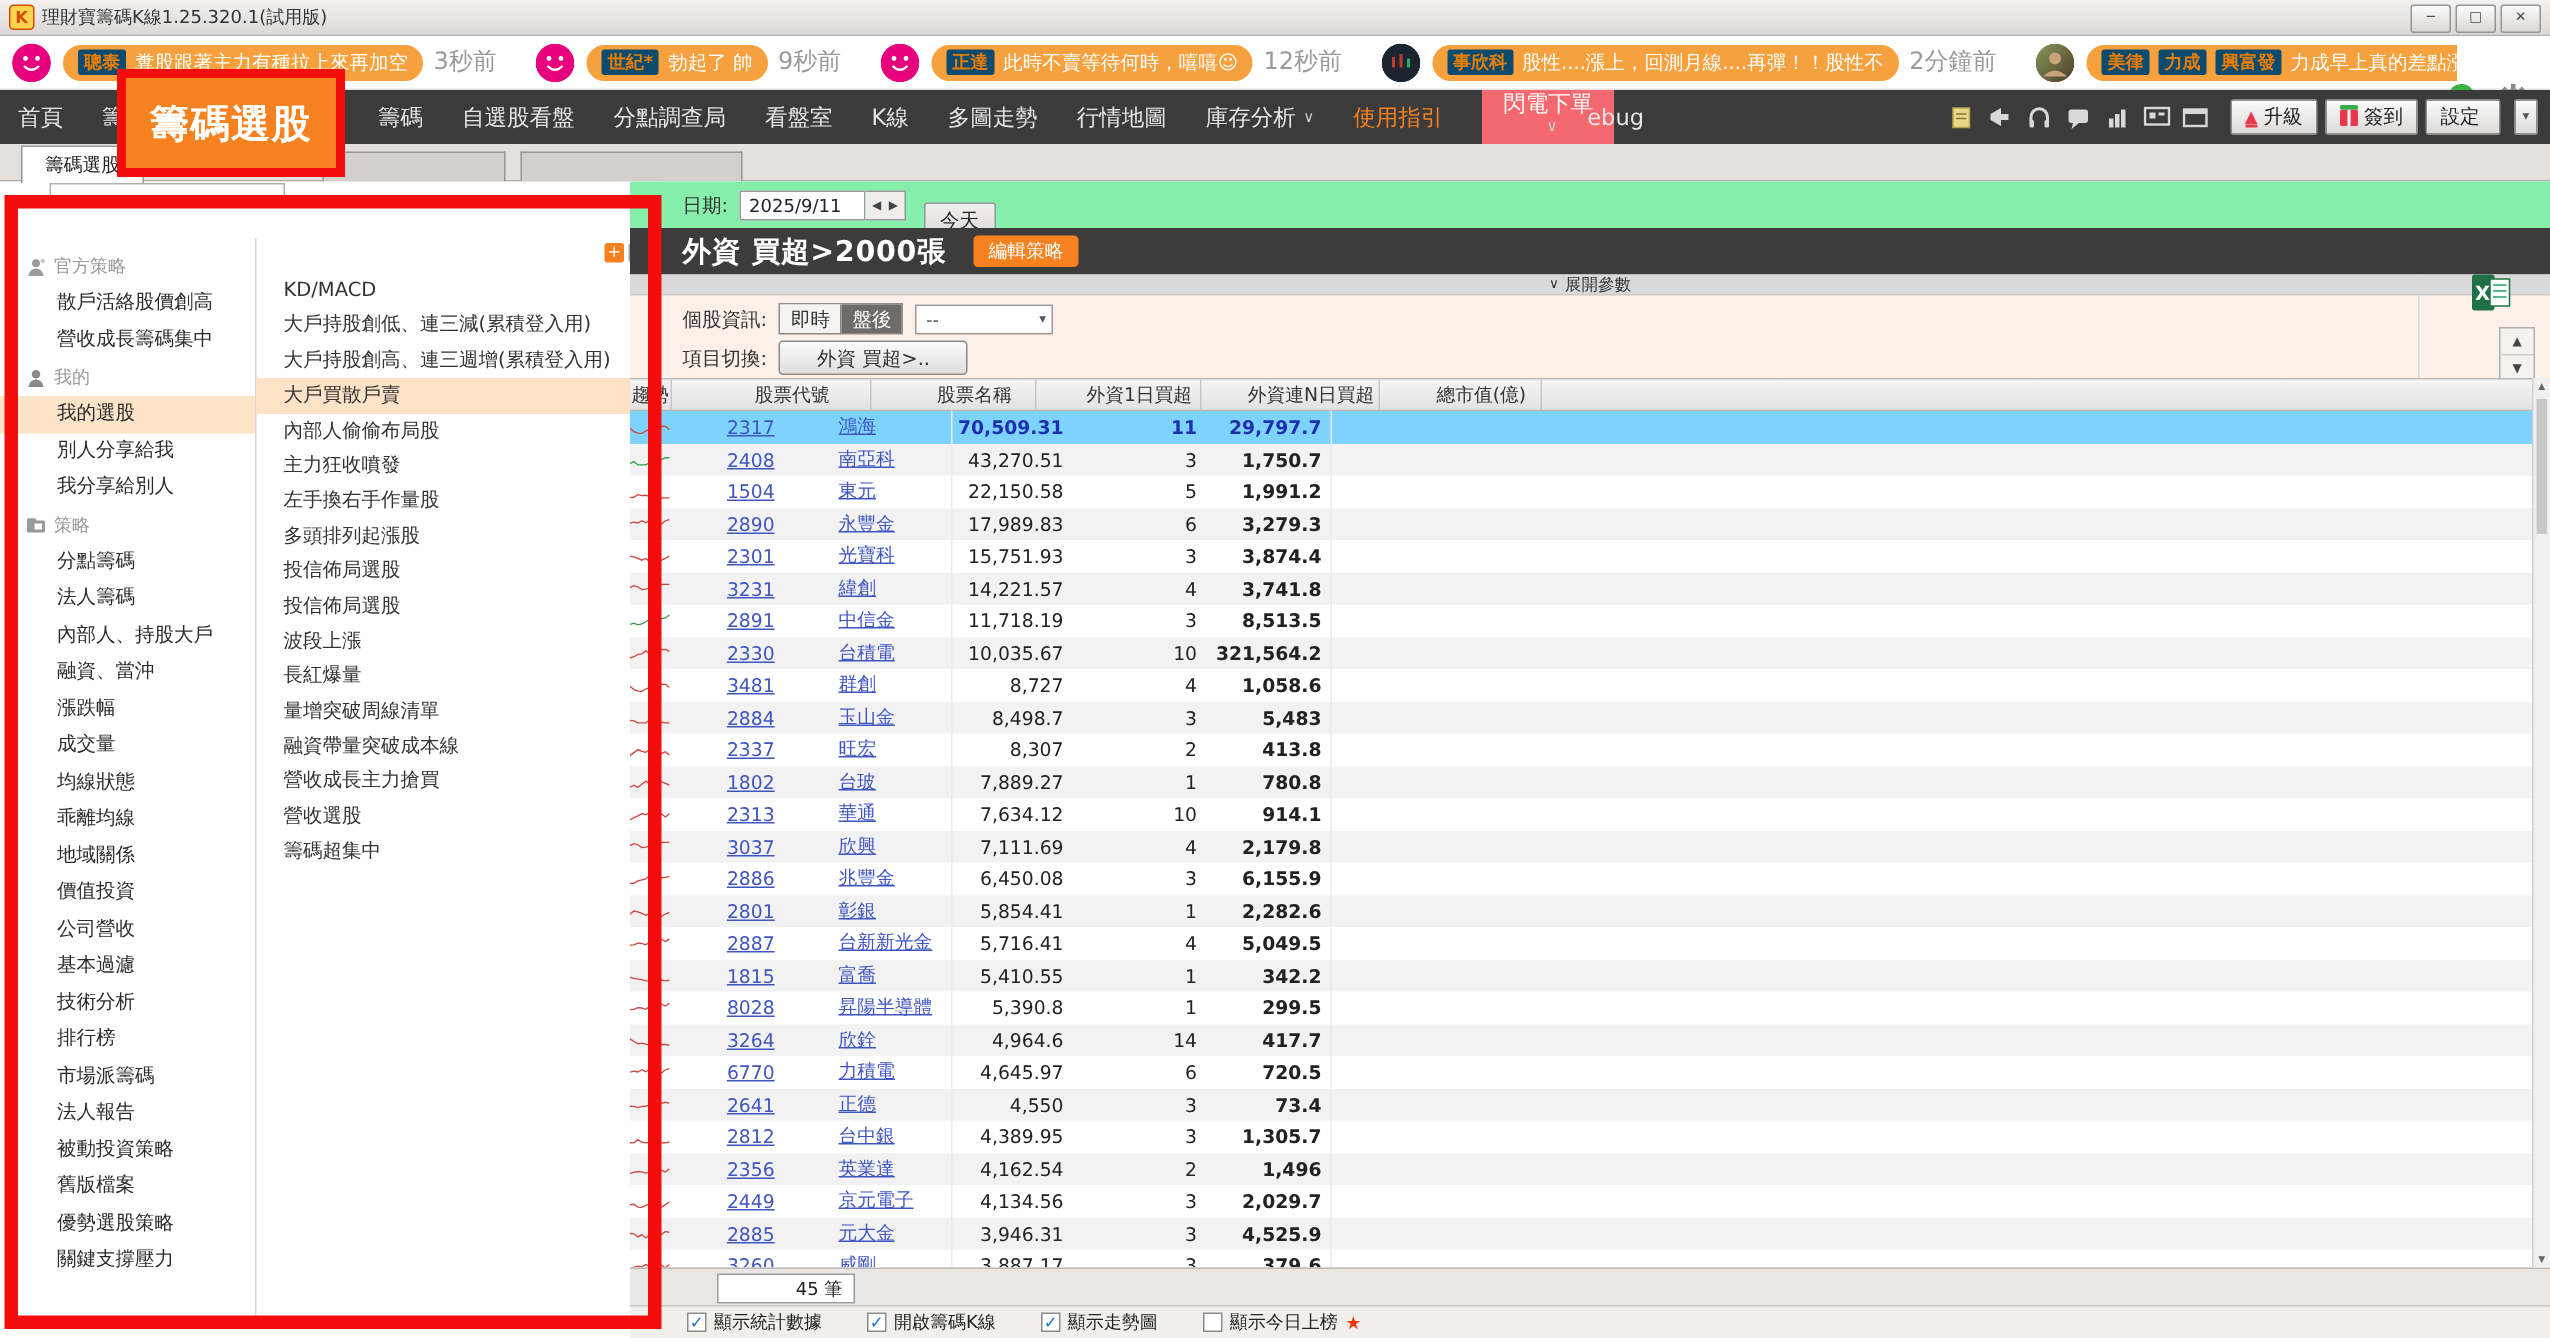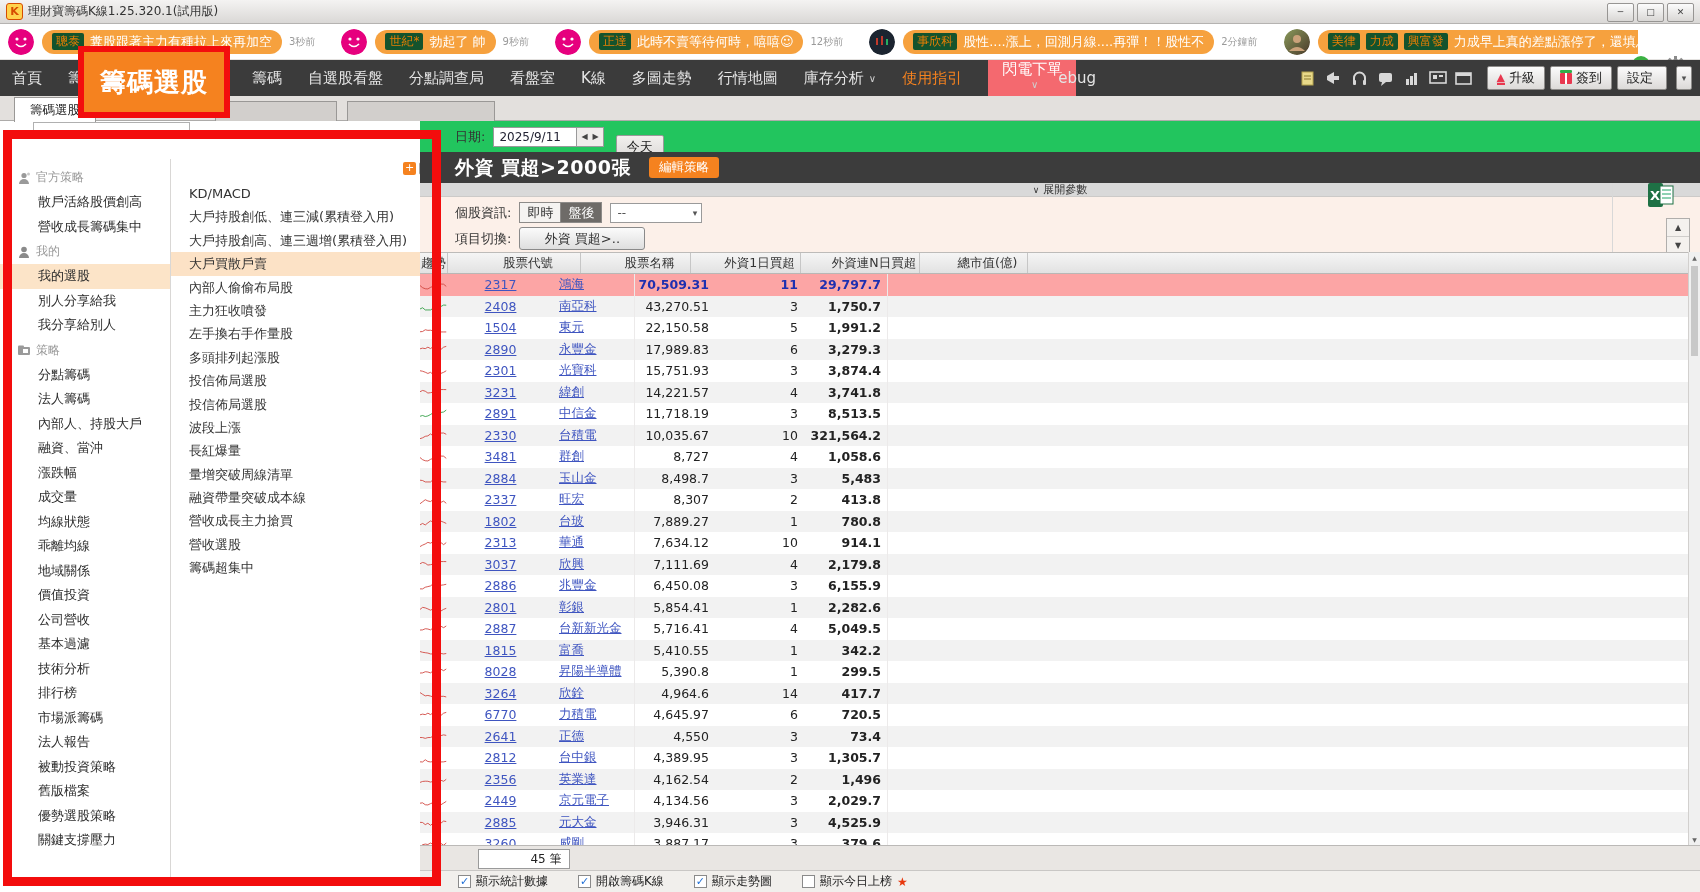--- a/index.html
+++ b/index.html
@@ -15,23 +15,23 @@
   .winbtns{position:absolute;right:6px;top:3px;display:flex;gap:3px;}
   .winbtn{width:25px;height:17px;background:linear-gradient(#fcfcfc,#d9d7d5);border:1px solid #979593;
     font-size:9px;line-height:17px;text-align:center;color:#444;border-radius:2px;}
   
   .ticker{position:absolute;left:0;top:24px;width:1700px;height:36px;background:#fff;
     border-bottom:1px solid #e3e1df;display:flex;align-items:center;padding-left:8px;box-sizing:border-box;}
   .tmsg{display:flex;align-items:center;margin-right:26px;white-space:nowrap;}
   .avatar{width:26px;height:26px;border-radius:50%;margin-right:8px;flex:0 0 auto;overflow:hidden;}
   .pill{background:#f6a13e;border-radius:14px;padding:3px 10px;color:#fff;font-size:13px;
     display:flex;align-items:center;gap:6px;max-width:400px;overflow:hidden;}
-  .badge{background:#14532d;color:#e87e04;font-weight:normal;font-size:12px;padding:0 4px;border-radius:2px;flex:0 0 auto;}
+  .badge{background:#0c4a6e;color:#e87e04;font-weight:bold;font-size:12px;padding:0 4px;border-radius:2px;flex:0 0 auto;}
   .ptext{overflow:hidden;text-overflow:clip;white-space:nowrap;}
-  .ttime{color:#9a9a9a;font-size:10px;margin-left:7px;}
+  .ttime{color:#9a9a9a;font-size:16px;margin-left:7px;}
   .ticon{position:absolute;top:31px;}
   
   .navbar{position:absolute;left:0;top:60px;width:1700px;height:36px;background:#3b3b3b;
     display:flex;align-items:center;padding-left:12px;box-sizing:border-box;}
   .nav-item{color:#e5e5e5;font-size:15px;margin-right:26px;display:flex;align-items:center;height:36px;white-space:nowrap;}
   .nav-item .caret{font-size:10px;margin-left:5px;color:#cfcfcf;}
   .nav-item.accent{color:#f5821f;}
   .nav-item.pink{background:#f4696f;color:#fff;padding:0 14px;margin-right:2px;flex-direction:column;}
   .nav-spacer{width:128px;}
   .navright{position:absolute;right:8px;top:0;height:36px;display:flex;align-items:center;gap:9px;}
@@ -73,21 +73,21 @@
   .sitem{height:23.4px;line-height:23.4px;padding-left:18px;font-size:13px;color:#333;white-space:nowrap;}
   .sitem.selected{background:#fce2c6;}
   .plus-btn,.minus-btn{position:absolute;top:41px;width:13px;height:13px;font-size:11px;line-height:12px;
     text-align:center;border-radius:2px;box-sizing:border-box;}
   .plus-btn{left:403px;background:#f5821f;color:#fff;}
   .minus-btn{left:419px;background:#e4e2e0;border:1px solid #a9a7a5;color:#555;}
   .midscroll{position:absolute;left:421px;top:58px;width:13px;height:680px;background:#edebe9;border:1px solid #cbc9c7;box-sizing:border-box;}
   .midscroll .mthumb{margin:2px 2px;width:7px;height:70px;background:#c4c2c0;}
   
   .right-panel{position:absolute;left:420px;top:121px;width:1280px;height:771px;background:#fff;}
-  .date-row{position:absolute;left:0;top:0;width:1280px;height:31px;background:#22c55e;display:flex;align-items:center;}
+  .date-row{position:absolute;left:0;top:0;width:1280px;height:31px;background:#86efac;display:flex;align-items:center;}
   .dlabel{margin-left:35px;font-size:13px;color:#333;}
   .dateinput{margin-left:8px;width:84px;height:20px;border:1px solid #9a9a9a;background:#fff;
     font-size:12px;color:#223;display:flex;align-items:center;padding-left:5px;box-sizing:border-box;}
   .spin{height:20px;border:1px solid #9a9a9a;border-left:none;background:#efedeb;display:flex;
     align-items:center;font-size:8px;color:#444;padding:0 4px;gap:5px;box-sizing:border-box;}
   .todaybtn{margin-left:12px;height:22px;background:linear-gradient(#f2f0ee,#dcdad8);border:1px solid #9a9a9a;
     border-radius:2px;font-size:13px;display:flex;align-items:center;padding:0 10px;margin-top:21px;}
   .strat-header{position:absolute;left:0;top:31px;width:1280px;height:31px;background:#3c3c3c;display:flex;align-items:center;}
   .shtitle{margin-left:35px;color:#fff;font-size:19px;font-weight:bold;letter-spacing:0.5px;}
   .editbtn{margin-left:18px;background:#f5821f;color:#fff;font-size:12.5px;border-radius:3px;
@@ -112,21 +112,21 @@
   .udbtn{height:17px;display:flex;align-items:center;justify-content:center;font-size:8px;color:#444;}
   .udbtn:first-child{border-bottom:1px solid #cfcdcb;}
   
   .thead{position:absolute;left:0;top:131px;width:1280px;height:22px;display:flex;
     background:linear-gradient(#f5f5f5,#e2e2e2);border-top:1px solid #bdbbb9;border-bottom:1px solid #b9b7b5;box-sizing:border-box;gap:28px;}
   .hcell{font-size:12.5px;color:#333;display:flex;align-items:center;justify-content:center;
     border-right:1px solid #c6c6c6;box-sizing:border-box;height:100%;}
   .tbody{position:absolute;left:0;top:153px;width:1280px;height:571px;overflow:hidden;}
   .trow{display:flex;height:21.5px;align-items:center;width:1268px;}
   .trow:nth-child(even){background:#f2f2f2;}
-  .trow.sel{background:#fca5a5;text-align:right;}
+  .trow.sel{background:#7dd3fc;text-align:right;}
   .tcell{font-size:12.5px;box-sizing:border-box;height:100%;display:flex;align-items:center;}
   .c-trend{width:28px;justify-content:center;}
   .c-code{width:105px;justify-content:center;}
   .c-name{width:82px;padding-left:6px;border-right:1px solid #eceaea;}
   .c-n1{width:82px;justify-content:flex-end;padding-right:8px;color:#222;}
   .c-n2{width:91px;justify-content:flex-end;padding-right:10px;color:#222;}
   .c-n3{width:80px;justify-content:flex-end;padding-right:6px;color:#222;border-right:1px solid #eceaea;font-weight:bold;}
   .trow.sel .c-n1,.trow.sel .c-n2,.trow.sel .c-n3{color:#1e2fb0;font-weight:bold;}
   .link{color:#3f55c0;text-decoration:underline;white-space:nowrap;}
   .countbar{position:absolute;left:0;top:724px;width:1280px;height:25px;background:#e9e6e3;border-top:1px solid #bbb9b7;box-sizing:border-box;}

